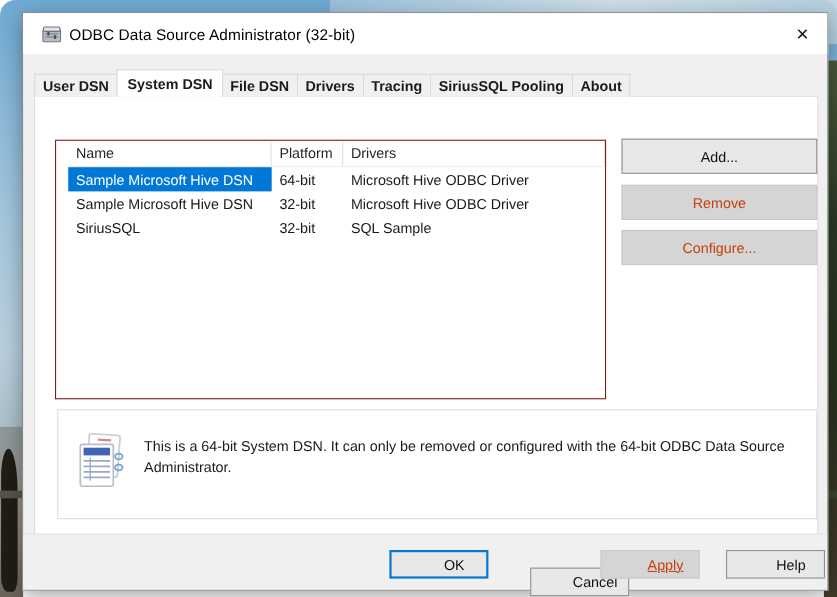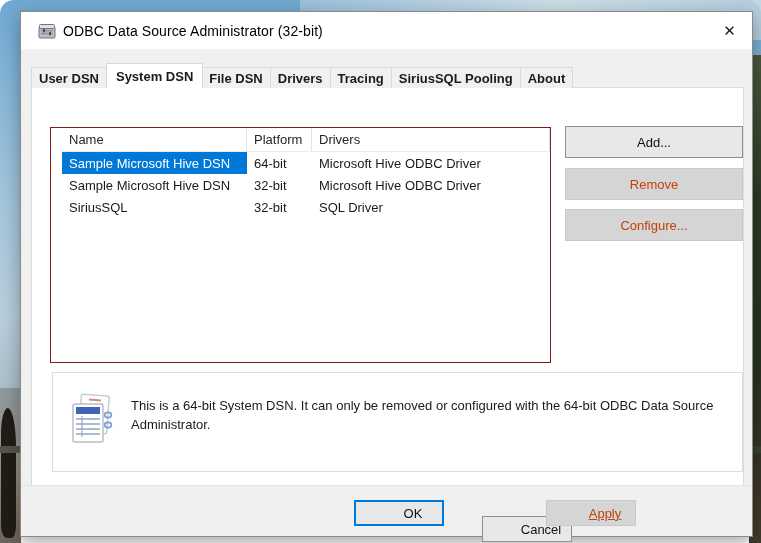--- a/index.html
+++ b/index.html
@@ -133,21 +133,21 @@
           <div class="cell c-drv">Microsoft Hive ODBC Driver</div>
         </div>
         <div class="lv-row">
           <div class="cell c-name">Sample Microsoft Hive DSN</div>
           <div class="cell c-plat">32-bit</div>
           <div class="cell c-drv">Microsoft Hive ODBC Driver</div>
         </div>
         <div class="lv-row">
           <div class="cell c-name">SiriusSQL</div>
           <div class="cell c-plat">32-bit</div>
-          <div class="cell c-drv">SQL Driver</div>
+          <div class="cell c-drv">SQL Sample</div>
         </div>
       </div>
 
       <div id="btn-add" class="btn side-btn">Add...</div>
       <div id="btn-remove" class="btn side-btn disabled">Remove</div>
       <div id="btn-configure" class="btn side-btn disabled">Configure...</div>
 
       <div class="groupbox">
         <svg class="info-ico" width="46" height="52" viewBox="0 0 46 52">
 
@@ -166,16 +166,17 @@
           <line x1="13" y1="23" x2="13" y2="44" stroke="#9aa8c9" stroke-width="1.2"></line>
         </svg>
         <div class="info-text">This is a 64-bit System DSN. It can only be removed or configured with the 64-bit ODBC Data Source Administrator.</div>
       </div>
     </div>
 
     <div class="footer">
       <div id="btn-ok" class="btn foot-btn default">OK</div>
       <div id="btn-cancel" class="btn foot-btn">Cancel</div>
       <div id="btn-apply" class="btn foot-btn disabled">Apply</div>
+      <div id="btn-help" class="btn foot-btn">Help</div>
     </div>
 
   </div>
 </div>
 
 </body></html>

